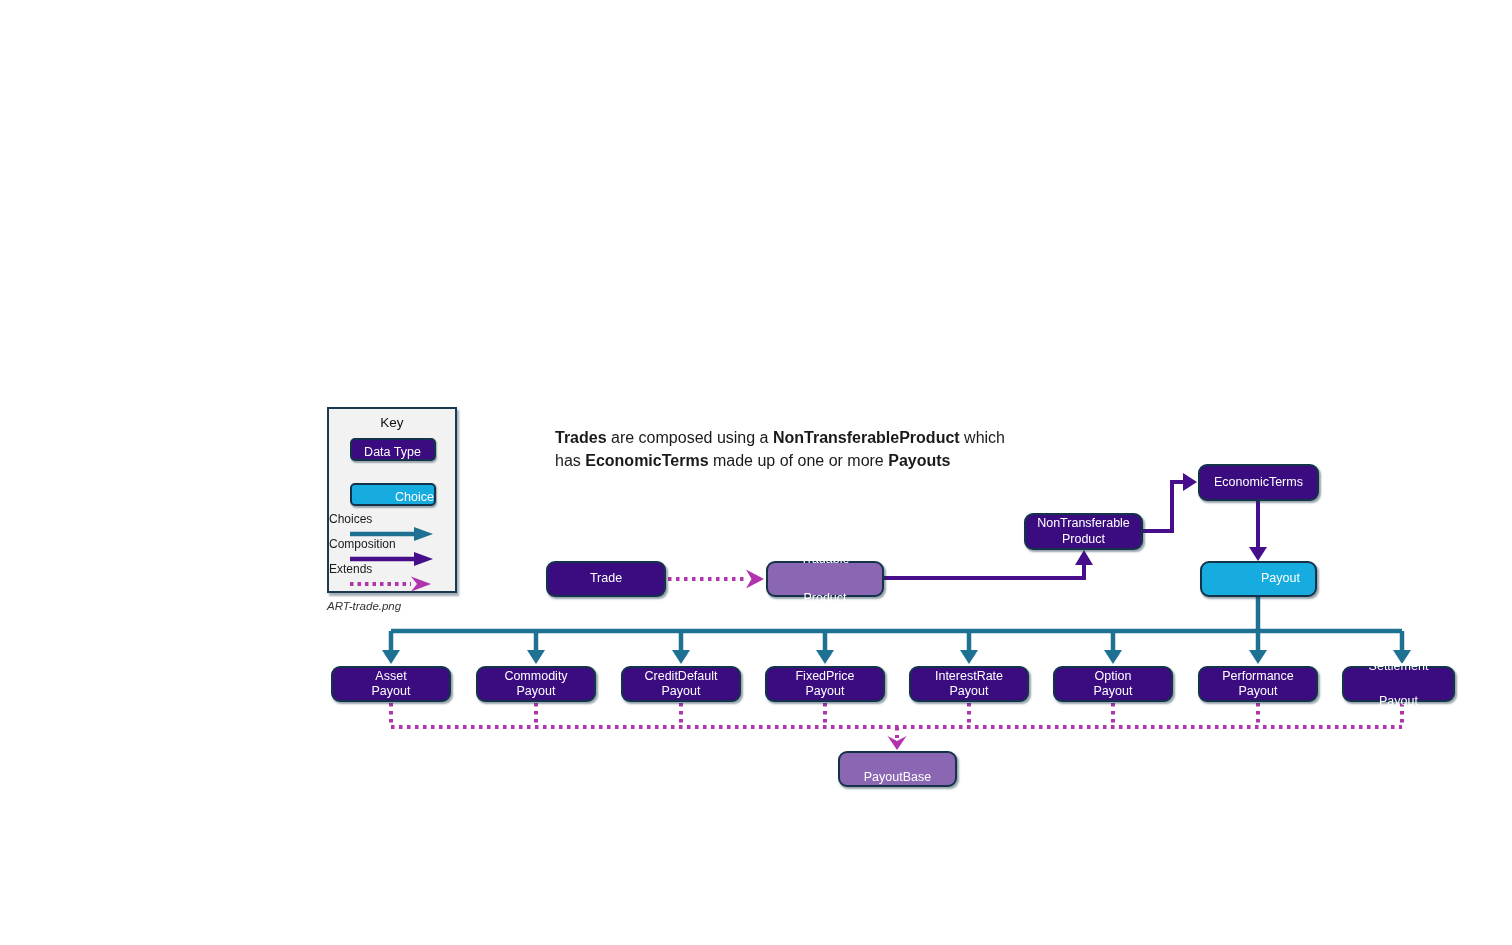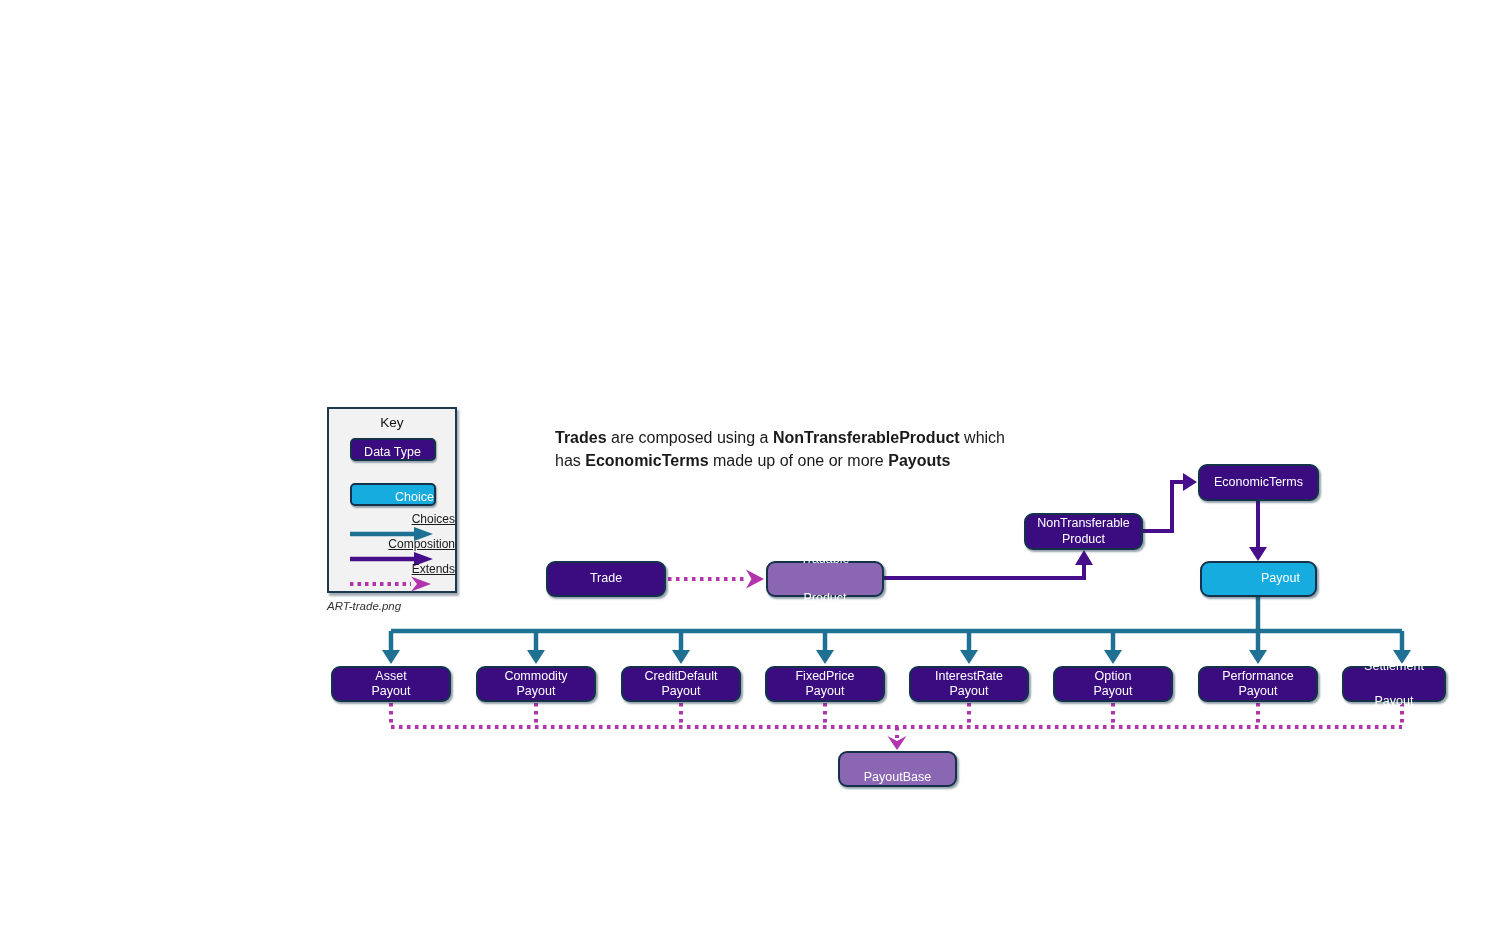--- a/index.html
+++ b/index.html
@@ -23,21 +23,21 @@
     position:absolute;left:327px;top:407px;width:130px;height:186px;box-sizing:border-box;
     background:#F2F2F2;border:2.5px solid #1B3A50;box-shadow:2px 2.5px 2px rgba(20,50,70,0.4);
     color:#1a1a1a;
   }
   .key-title{position:absolute;left:0;top:6px;width:100%;text-align:center;font-size:13.5px;color:#111;}
   .key-chip{
     position:absolute;left:20.5px;width:86px;height:23px;box-sizing:border-box;
     border:2px solid #14334A;border-radius:5px;display:flex;align-items:flex-end;justify-content:center;
     color:#fff;font-size:12.5px;box-shadow:1px 1.5px 1.5px rgba(20,50,70,0.4);
   }
-  .key-arrow-label{position:absolute;width:100%;text-align:right;font-size:12px;color:#1a1a1a;text-decoration:underline;}
+  .key-arrow-label{position:absolute;width:100%;text-align:left;font-size:12px;color:#1a1a1a;}
   .key-arrow-svg{position:absolute;left:19px;}
   .caption{
     position:absolute;left:327px;top:600px;width:130px;text-align:left;
     font-style:italic;font-size:11.5px;color:#333;
   }
   
   .heading{position:absolute;left:537px;top:426px;width:540px;font-size:16px;line-height:23px;color:#1a1a1a;margin-left:18px;}
   .heading b{font-weight:700;}
 </style>
 </head>
@@ -173,21 +173,21 @@
     <span>Payout</span>
   </div>
   <div class="node fill-dark" style="left:1053px;top:666px;width:120px;height:36px;">
     <span>Option</span>
     <span>Payout</span>
   </div>
   <div class="node fill-dark" style="left:1198px;top:666px;width:120px;height:36px;">
     <span>Performance</span>
     <span>Payout</span>
   </div>
-  <div class="node fill-dark" style="left:1342px;top:666px;width:104px;height:36px;gap:19px;">
+  <div class="node fill-dark" style="left:1342px;top:666px;width:113px;height:36px;gap:19px;">
     <span>Settlement</span>
     <span>Payout</span>
   </div>
 
   <div class="node fill-mid" style="left:838px;top:751px;width:119px;height:36px;justify-content:flex-end;">
     <span>PayoutBase</span>
   </div>
 
 </div>
 

